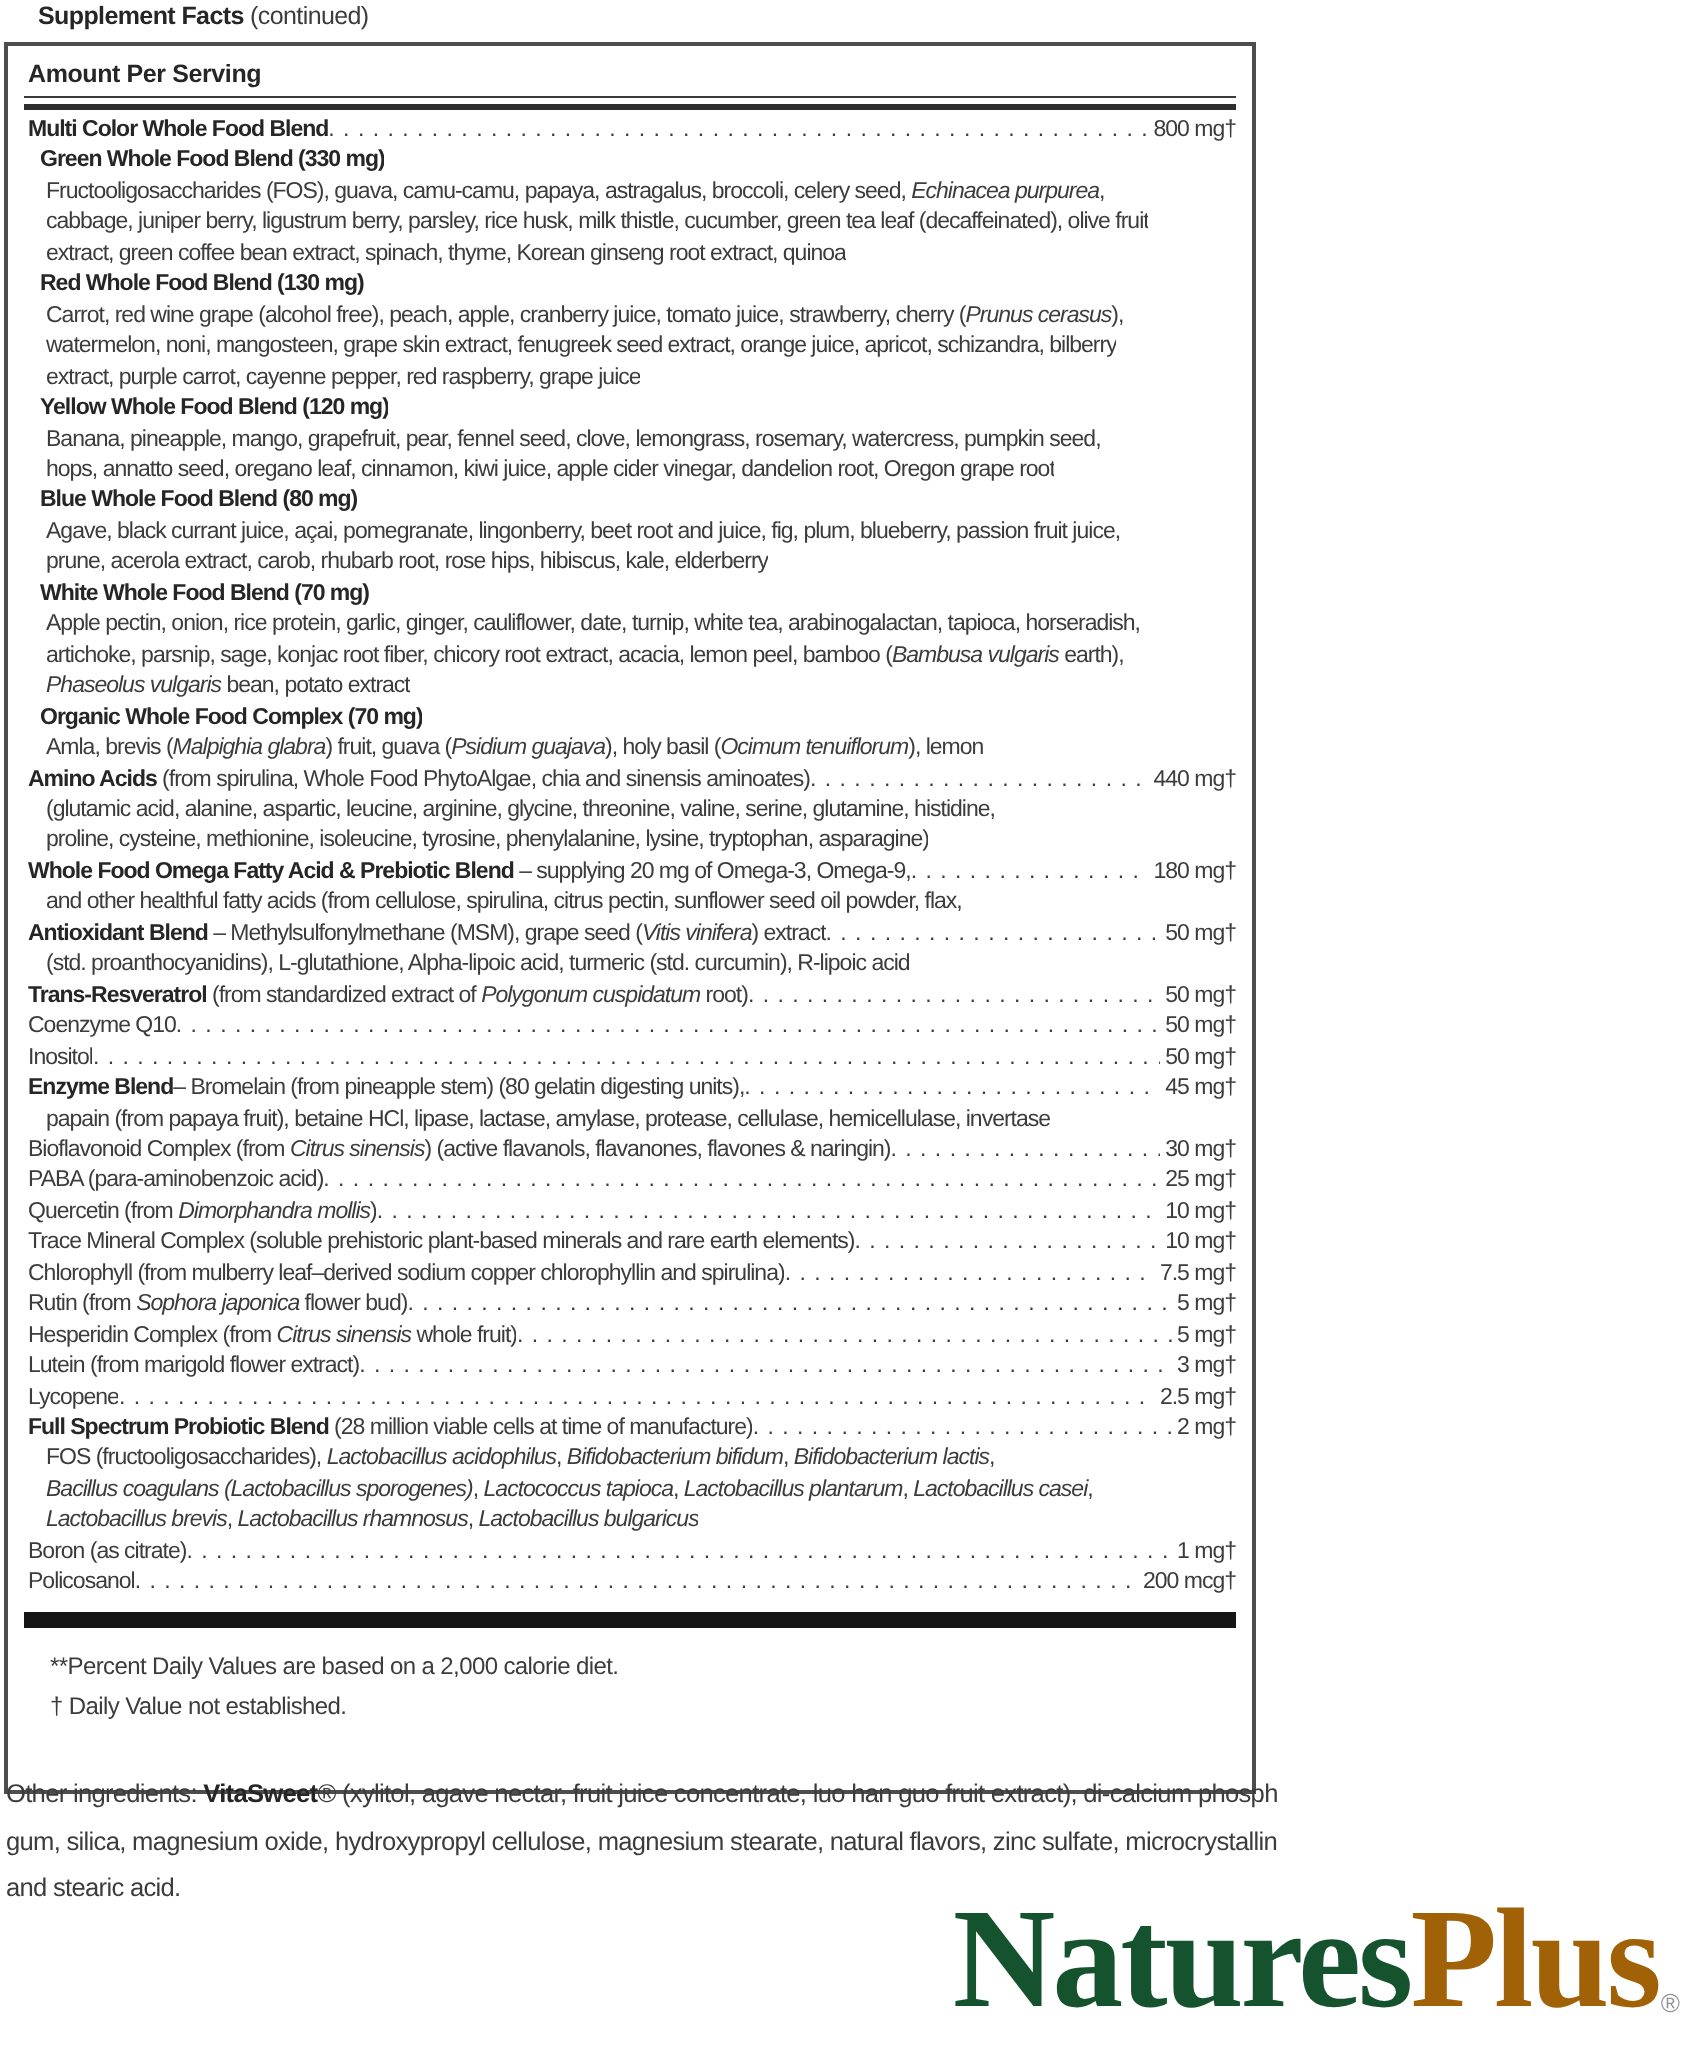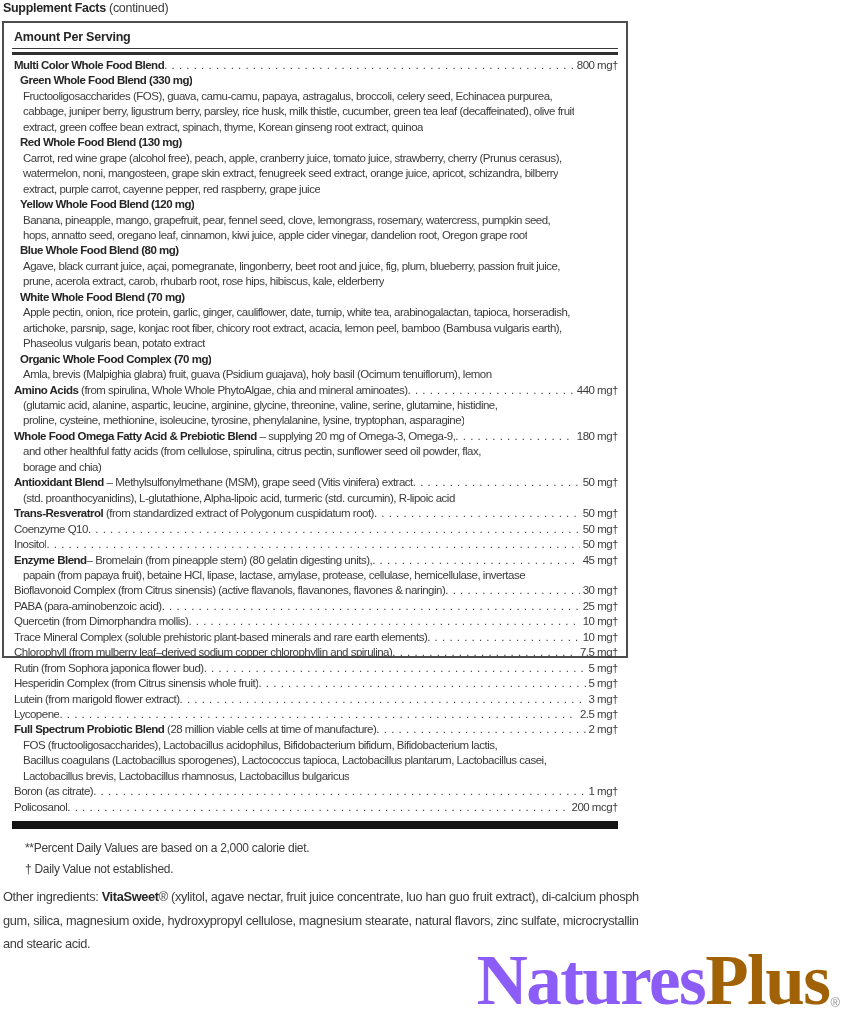--- a/index.html
+++ b/index.html
@@ -2,29 +2,29 @@
 <html><head>
 <meta charset="utf-8">
 <style>
   * { margin:0; padding:0; box-sizing:border-box; }
   html,body { background:#ffffff; }
   body {
     width:845px; height:1024px; position:relative; overflow:hidden;
     font-family:"Liberation Sans", sans-serif; color:#3c3c3c;
   }
   .b { font-weight:bold; color:#262626; }
-  .i { }
+  .i { font-style:italic; }
 
   .page-title {
-    position:absolute; left:3px; top:1px;
+    position:absolute; left:19px; top:1px;
     font-size:12.5px; letter-spacing:-0.3px; white-space:nowrap;
   }
 
   .facts-box {
-    position:absolute; left:2px; top:21px; width:626px; height:637px;
+    position:absolute; left:2px; top:21px; width:626px; height:876px;
     border:2px solid #4d4d4d; background:#fff;
     padding:7px 8px 0 8px;
   }
   .aps {
     font-size:12.5px; letter-spacing:-0.2px; padding-left:2px; padding-bottom:4px;
   }
   .header-rule { height:4px; border-top:1px solid #3a3a3a; }
   .header-rule-bar { height:3px; background:#2e2e2e; margin-bottom:3px; }
 
   .rows { font-size:11.5px; line-height:15.45px; letter-spacing:-0.5px; }
@@ -120,40 +120,37 @@
       <div class="row ind2">
         <span class="label"><span class="i">Phaseolus vulgaris</span><span> bean, potato extract</span></span>
       </div>
       <div class="row ind1">
         <span class="label"><span class="b">Organic Whole Food Complex (70 mg)</span></span>
       </div>
       <div class="row ind2">
         <span class="label"><span>Amla, brevis (</span><span class="i">Malpighia glabra</span><span>) fruit, guava (</span><span class="i">Psidium guajava</span><span>), holy basil (</span><span class="i">Ocimum tenuiflorum</span><span>), lemon</span></span>
       </div>
       <div class="row ind0">
-        <span class="label"><span class="b">Amino Acids</span><span> (from spirulina, Whole Whole PhytoAlgae, chia and mineral aminoates)</span></span>
+        <span class="label"><span class="b">Amino Acids</span><span> (from spirulina, Whole Food PhytoAlgae, chia and sinensis aminoates)</span></span>
         <span class="dots"> . . . . . . . . . . . . . . . . . . . . . . . . . . . . . . . . . . . . . . . . . . . . . . . . . . . . . . . . . . . . . . . . . . . . . . . . . . . . . . . . . . . . . . . . . . . . . . . . . . . . . . . . . . . . . . . . . . . . . . . . . . . . . . . . . . . . . . . . . . . . . . . . . . . . . . . . . . . . . . . . . . . . . . . . . . . . . . . . . . . . . . . . . . . . . . . . . . . . . . . .</span>
         <span class="amt">440 mg†</span>
       </div>
       <div class="row ind2">
         <span class="label"><span>(glutamic acid, alanine, aspartic, leucine, arginine, glycine, threonine, valine, serine, glutamine, histidine,</span></span>
       </div>
       <div class="row ind2">
         <span class="label"><span>proline, cysteine, methionine, isoleucine, tyrosine, phenylalanine, lysine, tryptophan, asparagine)</span></span>
       </div>
       <div class="row ind0">
         <span class="label"><span class="b">Whole Food Omega Fatty Acid &amp; Prebiotic Blend</span><span> – supplying 20 mg of Omega-3, Omega-9,</span></span>
         <span class="dots"> . . . . . . . . . . . . . . . . . . . . . . . . . . . . . . . . . . . . . . . . . . . . . . . . . . . . . . . . . . . . . . . . . . . . . . . . . . . . . . . . . . . . . . . . . . . . . . . . . . . . . . . . . . . . . . . . . . . . . . . . . . . . . . . . . . . . . . . . . . . . . . . . . . . . . . . . . . . . . . . . . . . . . . . . . . . . . . . . . . . . . . . . . . . . . . . . . . . . . . . .</span>
         <span class="amt">180 mg†</span>
       </div>
       <div class="row ind2">
         <span class="label"><span>and other healthful fatty acids (from cellulose, spirulina, citrus pectin, sunflower seed oil powder, flax,</span></span>
-      </div>
-      <div class="row ind2">
-        <span class="label"><span>borage and chia)</span></span>
       </div>
       <div class="row ind0">
         <span class="label"><span class="b">Antioxidant Blend</span><span> – Methylsulfonylmethane (MSM), grape seed (</span><span class="i">Vitis vinifera</span><span>) extract</span></span>
         <span class="dots"> . . . . . . . . . . . . . . . . . . . . . . . . . . . . . . . . . . . . . . . . . . . . . . . . . . . . . . . . . . . . . . . . . . . . . . . . . . . . . . . . . . . . . . . . . . . . . . . . . . . . . . . . . . . . . . . . . . . . . . . . . . . . . . . . . . . . . . . . . . . . . . . . . . . . . . . . . . . . . . . . . . . . . . . . . . . . . . . . . . . . . . . . . . . . . . . . . . . . . . . .</span>
         <span class="amt">50 mg†</span>
       </div>
       <div class="row ind2">
         <span class="label"><span>(std. proanthocyanidins), L-glutathione, Alpha-lipoic acid, turmeric (std. curcumin), R-lipoic acid</span></span>
       </div>
       <div class="row ind0">
@@ -256,14 +253,14 @@
   </div>
 </div>
 
 <div class="other-ing" id="otheri">
     <div><span>Other ingredients: </span><span class="b">VitaSweet</span><span>® (xylitol, agave nectar, fruit juice concentrate, luo han guo fruit extract), di-calcium phosphate, guar</span></div>
     <div><span>gum, silica, magnesium oxide, hydroxypropyl cellulose, magnesium stearate, natural flavors, zinc sulfate, microcrystalline cellulose</span></div>
     <div><span>and stearic acid.</span></div>
   </div>
 
 <div class="logo">
-  <span id="logo-gray" style="color: #8b5cf6; font-family: Liberation Serif, serif;">Natures</span><span id="logo-green" style="color: #a16207;">Plus</span><span class="logo-reg" id="logo-reg" style="color: rgb(147, 149, 152);">®</span>
+  <span id="logo-gray" style="color: #14532d; font-family: Liberation Serif, serif;">Natures</span><span id="logo-green" style="color: #a16207;">Plus</span><span class="logo-reg" id="logo-reg" style="color: rgb(147, 149, 152);">®</span>
 </div>
 
 </body></html>

